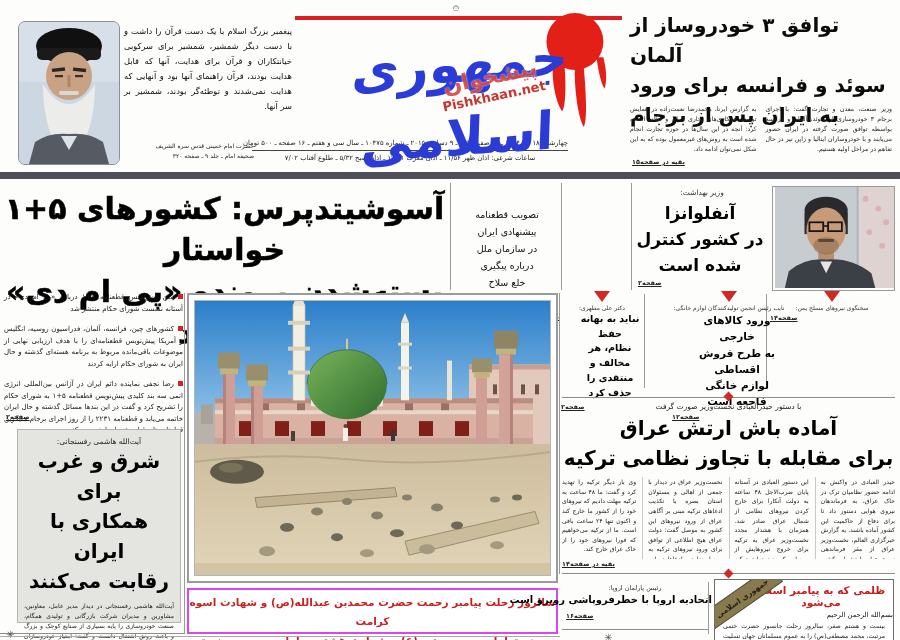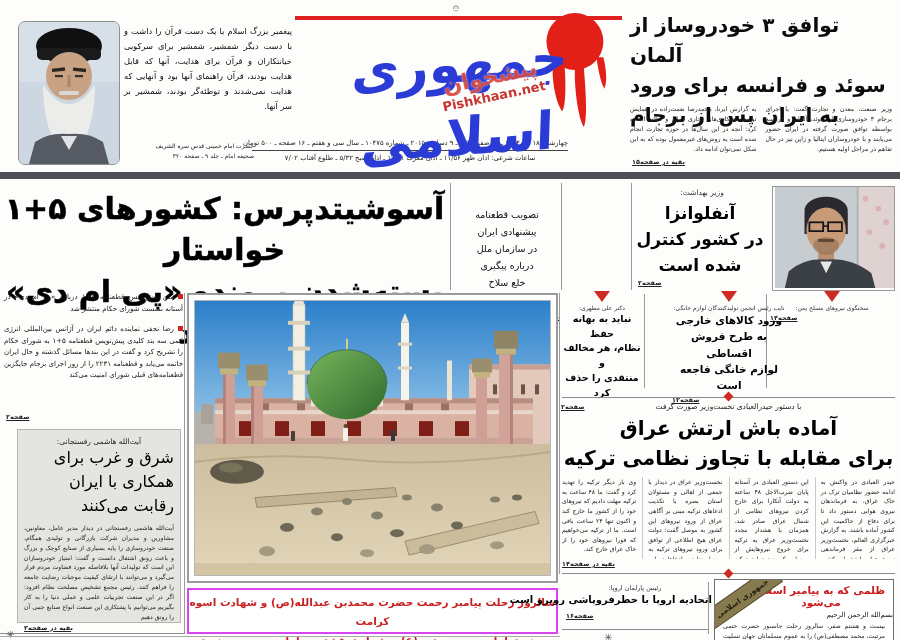--- a/index.html
+++ b/index.html
@@ -55,36 +55,36 @@
   
   .briefs{left:4px;top:292px;width:179px;}
   .brief{font-size:7px;line-height:1.65;color:#141414;margin:0 0 9px 0;}
   .brief::before{content:"";display:inline-block;width:5px;height:5px;background:#d42420;margin-left:4px;}
   .briefs-ref{left:6px;top:413px;}
 
   
   .raf-box{left:17px;top:429px;width:164px;height:194px;background:#e4e4e1;border:1px solid #b3b3b3;
     box-sizing:border-box;padding:5px 6px;}
   .raf-kicker{text-align:center;font-size:7.5px;color:#222;margin-top:2px;}
-  .raf-head{text-align:right;font-size:16px;font-weight:normal;line-height:1.5;color:#000;}
+  .raf-head{text-align:center;font-size:20px;font-weight:bold;line-height:1.5;color:#000;}
   .raf-body{font-size:6.1px;line-height:1.62;color:#1a1a1a;margin-top:5px;}
   .raf-ref{display:block;text-align:left;margin-top:2px;}
 
   
   .photo-frame{left:187px;top:293px;width:371px;height:290px;box-sizing:border-box;border:2px solid #9b9b9b;background:#fff;padding:5px;}
   .photo-img{width:100%;height:100%;border:1px solid #b5b5b5;box-sizing:border-box;display:block;}
   .caption-box{left:187px;top:588px;width:371px;height:46px;box-sizing:border-box;border:2px solid #d946ef;background:#fff;
     text-align:center;color:#c92121;font-weight:bold;font-size:10.5px;line-height:1.8;padding-top:3px;}
 
   
   .promo{text-align:center;}
   .tri{width:0;height:0;border-left:8px solid transparent;border-right:8px solid transparent;
     border-top:11px solid #cf2b25;margin:0 auto 2px auto;}
   .p-kicker{font-size:6px;color:#333;}
-  .p-head{font-size:10.5px;font-weight:bold;line-height:1.55;color:#000;margin-top:1px;}
+  .p-head{font-size:10.5px;font-weight:bold;line-height:1.55;color:#000;margin-top:1px;padding-left:16px;}
   .p-ref{display:block;text-align:left;margin-top:3px;}
   .promo-yemen{left:770px;top:291px;width:124px;}
   .promo-appliances{left:648px;top:291px;width:114px;margin-left:24px;}
   .promo-motahari{left:561px;top:291px;width:82px;}
   .promo-motahari .p-head{font-size:9.5px;}
 
   .diamond{position:absolute;width:7px;height:7px;background:#cf2b25;transform:rotate(45deg);}
 
   
   .iraq-kicker{left:562px;top:402px;width:333px;text-align:center;font-size:7.5px;color:#222;}
@@ -214,20 +214,21 @@
       <rect x="35" y="36" width="14" height="9" fill="none" stroke="#15151a" stroke-width="1.8"></rect>
       <rect x="54" y="36" width="14" height="9" fill="none" stroke="#15151a" stroke-width="1.8"></rect>
       <rect x="49" y="39" width="5" height="1.6" fill="#15151a"></rect>
       <path d="M10,103 L14,86 Q30,72 52,74 Q78,72 98,88 L102,103 Z" fill="#3b3f46"></path>
       <polygon points="46,76 52,88 58,76" fill="#e8e6e2"></polygon>
     </svg>
   </div>
 
   <div class="abs briefs">
     <p class="brief jt">متن پیش‌نویس قطعنامه ۵+۱ درباره «پی ام دی» در آستانه نشست شورای حکام منتشر شد</p>
+    <p class="brief jt">کشورهای چین، فرانسه، آلمان، فدراسیون روسیه، انگلیس و آمریکا پیش‌نویس قطعنامه‌ای را با هدف ارزیابی نهایی از موضوعات باقی‌مانده مربوط به برنامه هسته‌ای گذشته و حال ایران به شورای حکام ارایه کردند</p>
     <p class="brief jt">رضا نجفی نماینده دائم ایران در آژانس بین‌المللی انرژی اتمی سه بند کلیدی پیش‌نویس قطعنامه ۵+۱ به شورای حکام را تشریح کرد و گفت در این بندها مسائل گذشته و حال ایران خاتمه می‌یابد و قطعنامه ۲۲۳۱ را از روز اجرای برجام جایگزین قطعنامه‌های قبلی شورای امنیت می‌کند</p>
   </div>
   <div class="abs briefs-ref pref">صفحه۲</div>
 
   <div class="abs raf-box">
     <div class="raf-kicker">آیت‌الله هاشمی رفسنجانی:</div>
     <div class="raf-head prelines">شرق و غرب برای
 همکاری با ایران
 رقابت می‌کنند</div>
     <div class="raf-body jt">آیت‌الله هاشمی رفسنجانی در دیدار مدیر عامل، معاونین، مشاورین و مدیران شرکت بازرگانی و تولیدی همگام، صنعت خودروسازی را پایه بسیاری از صنایع کوچک و بزرگ و باعث رونق اشتغال دانست و گفت: امتیاز خودروسازان این است که تولیدات آنها بلافاصله مورد قضاوت مردم قرار می‌گیرد و می‌توانند با ارتقای کیفیت موجبات رضایت جامعه را فراهم کنند. رئیس مجمع تشخیص مصلحت نظام افزود: اگر در این صنعت تجربیات علمی و عملی دنیا را به کار بگیریم می‌توانیم با پشتکاری این صنعت انواع صنایع جنبی آن را رونق دهیم</div>

